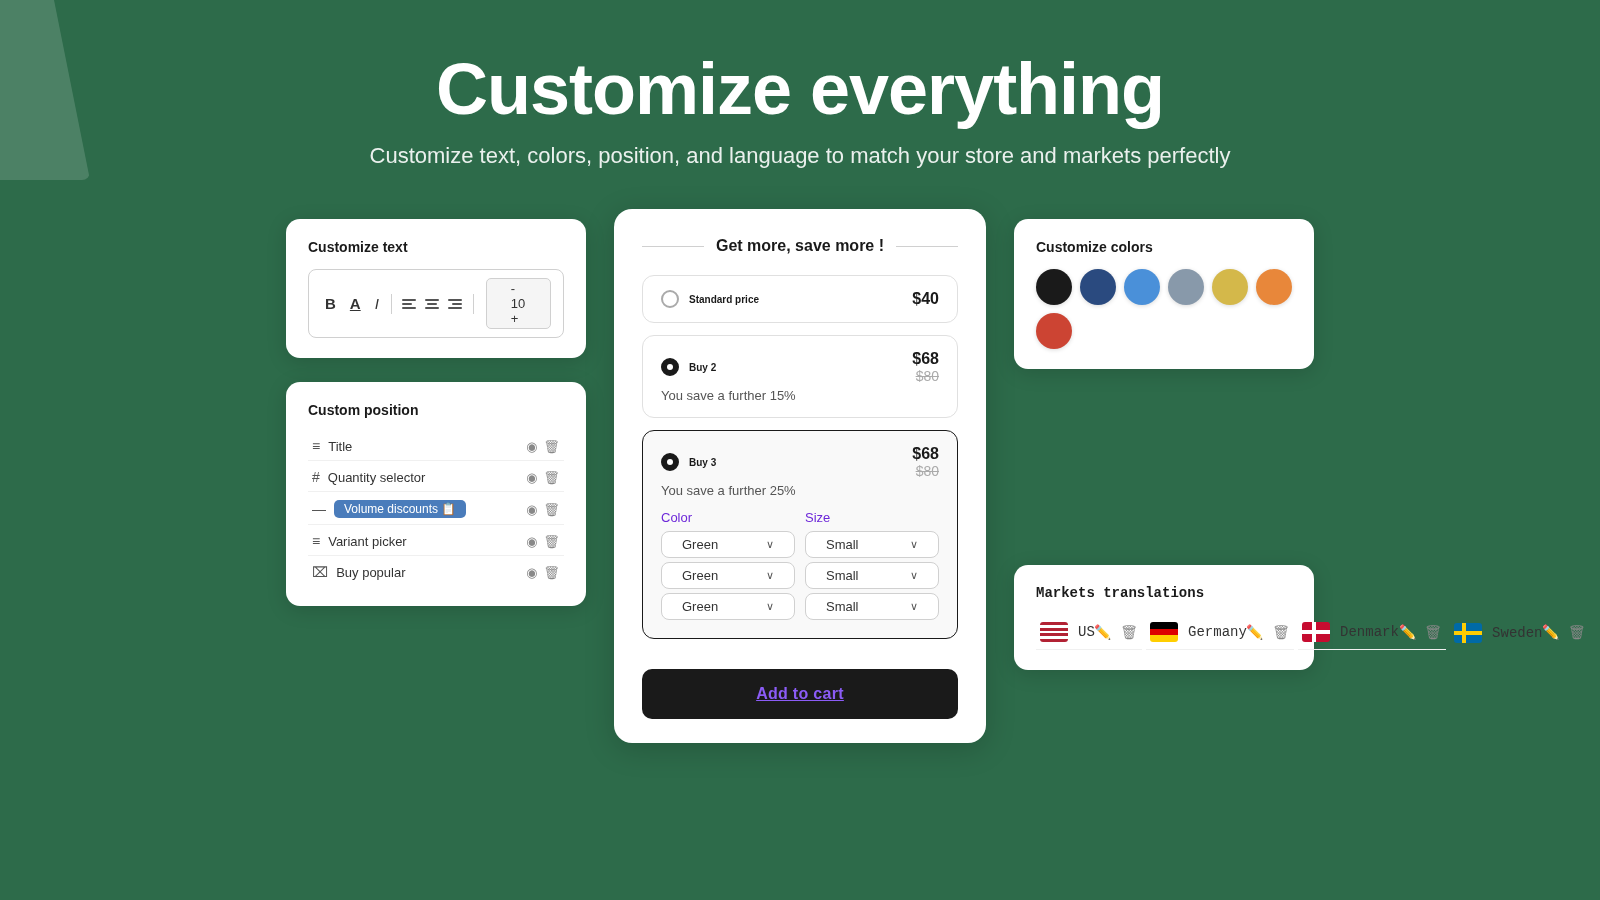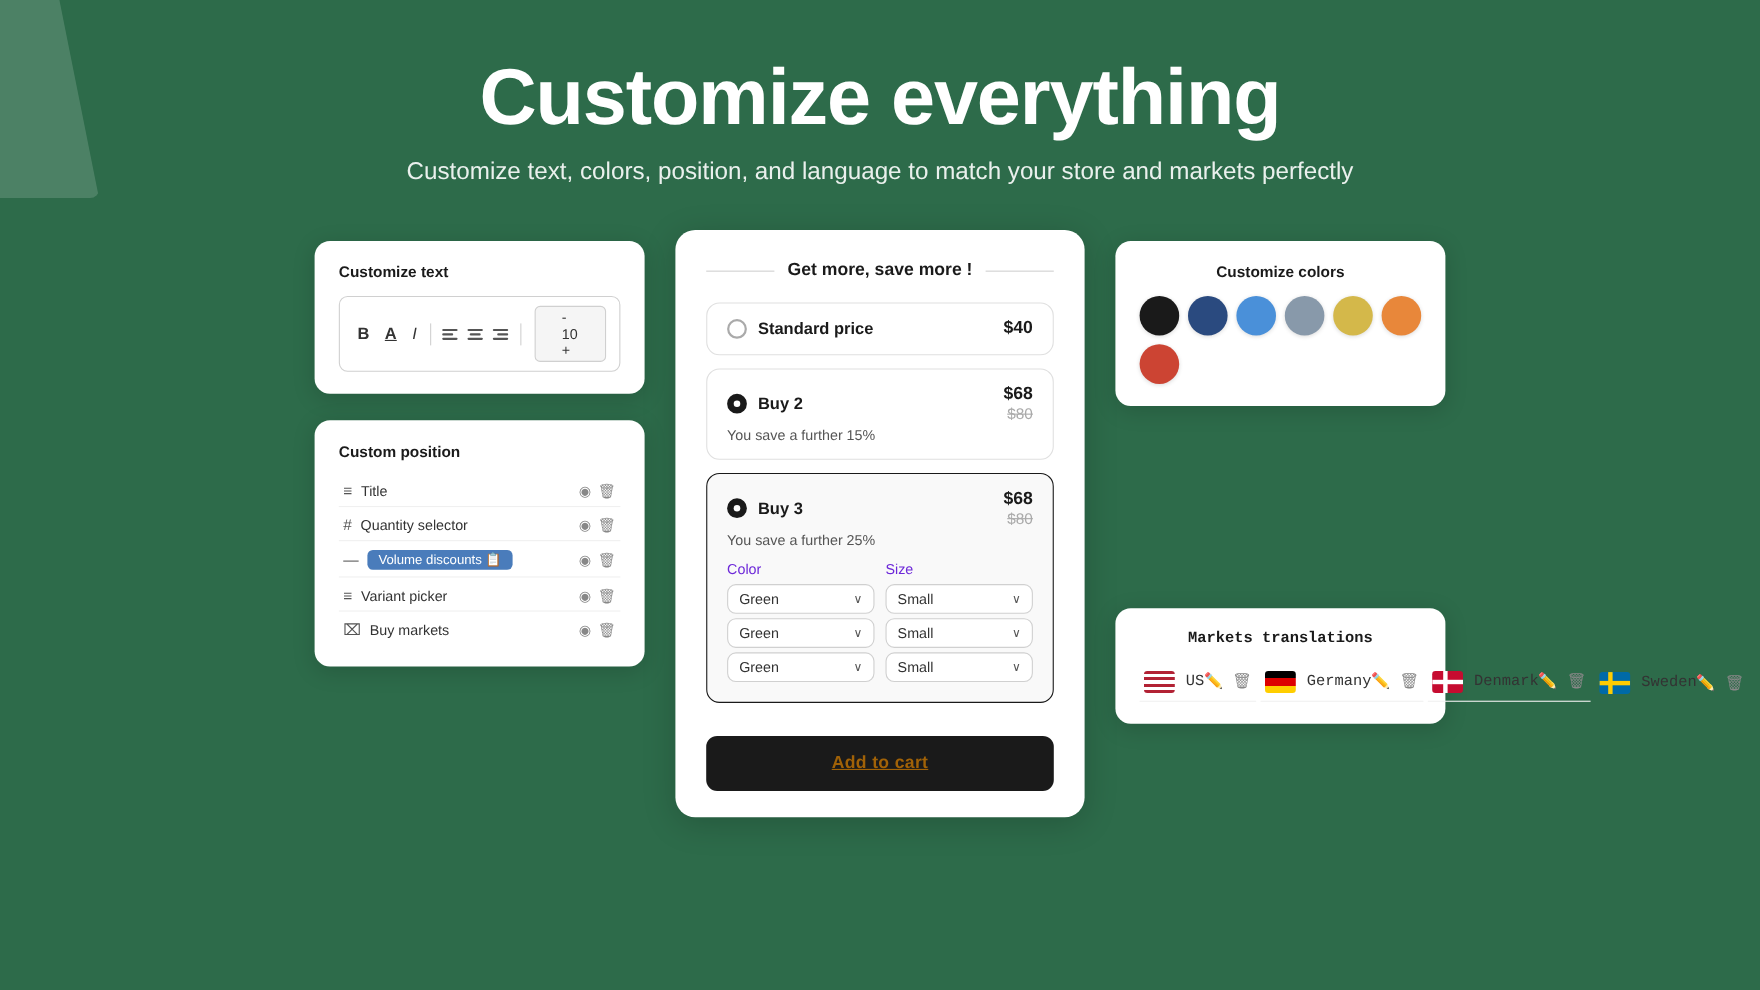--- a/index.html
+++ b/index.html
@@ -58,24 +58,23 @@
       flex-direction: column;
       gap: 24px;
       width: 300px;
       margin-top: 10px;
     }
 
     
     .right-col {
       display: flex;
       flex-direction: column;
-      gap: 24px;
+      gap: 36px;
       width: 300px;
       margin-top: 10px;
-      text-align: center;
     }
 
     
     .card {
       background: #fff;
       border-radius: 14px;
       padding: 20px 22px;
       box-shadow: 0 4px 20px rgba(0,0,0,0.15);
     }
 
@@ -186,21 +185,21 @@
       width: 18px; height: 18px; border-radius: 50%;
       border: 2px solid #aaa;
       display: flex; align-items: center; justify-content: center;
     }
     .radio-circle.filled {
       border-color: #1a1a1a; background: #1a1a1a;
     }
     .radio-circle.filled::after {
       content: ''; width: 6px; height: 6px; border-radius: 50%; background: #fff;
     }
-    .price-option-title { font-size: 15px; font-weight: 700; color: #1a1a1a; }
+    .price-option-title { font-size: 10px; font-weight: 700; color: #1a1a1a; }
     .price-option-right { text-align: right; }
     .price-main { font-size: 16px; font-weight: 700; color: #1a1a1a; }
     .price-original {
       font-size: 14px; color: #aaa; text-decoration: line-through;
     }
     .price-savings { font-size: 13px; color: #555; margin-top: 4px; }
 
     .most-popular-badge {
       background: #1a1a1a; color: #fff;
       font-size: 12px; border-radius: 6px; padding: 3px 10px;
@@ -213,32 +212,32 @@
     }
     .variant-row {
       display: flex; gap: 10px; margin-bottom: 4px;
     }
     .variant-header-row {
       display: flex; gap: 10px; margin-bottom: 6px;
     }
     .variant-label { font-size: 13px; color: #6d28d9; width: 140px; }
     .variant-select {
       border: 1.5px solid #d0d0d0; border-radius: 8px;
-      padding: 5px 10px; font-size: 13px; color: #333;
+      padding: 5px 20px; font-size: 13px; color: #333;
       background: #fff; cursor: pointer;
       width: 140px;
       display: flex; align-items: center; justify-content: space-between;
     }
     .variant-select-text { flex: 1; }
     .chevron-down { font-size: 11px; color: #555; }
 
     
     .add-to-cart-btn {
       width: 100%; padding: 16px;
-      background: #1a1a1a; color: #a16207;
+      background: #1a1a1a; color: #8b5cf6;
       border: none; border-radius: 10px;
       font-size: 16px; font-weight: 700;
       cursor: pointer; margin-top: 18px;
       text-decoration: underline;
       letter-spacing: 0.3px;
     }
 
     
     .color-swatches {
       display: flex; gap: 8px; flex-wrap: wrap;
@@ -380,21 +379,21 @@
             <span>Variant picker</span>
           </div>
           <div class="position-actions">
             <span class="pos-action-icon">◉</span>
             <span class="pos-action-icon">🗑</span>
           </div>
         </div>
         <div class="position-item">
           <div class="position-item-left">
             <span class="position-icon">⌧</span>
-            <span>Buy markets</span>
+            <span>Buy popular</span>
           </div>
           <div class="position-actions">
             <span class="pos-action-icon">◉</span>
             <span class="pos-action-icon">🗑</span>
           </div>
         </div>
       </div>
     </div>
   </div>
 

